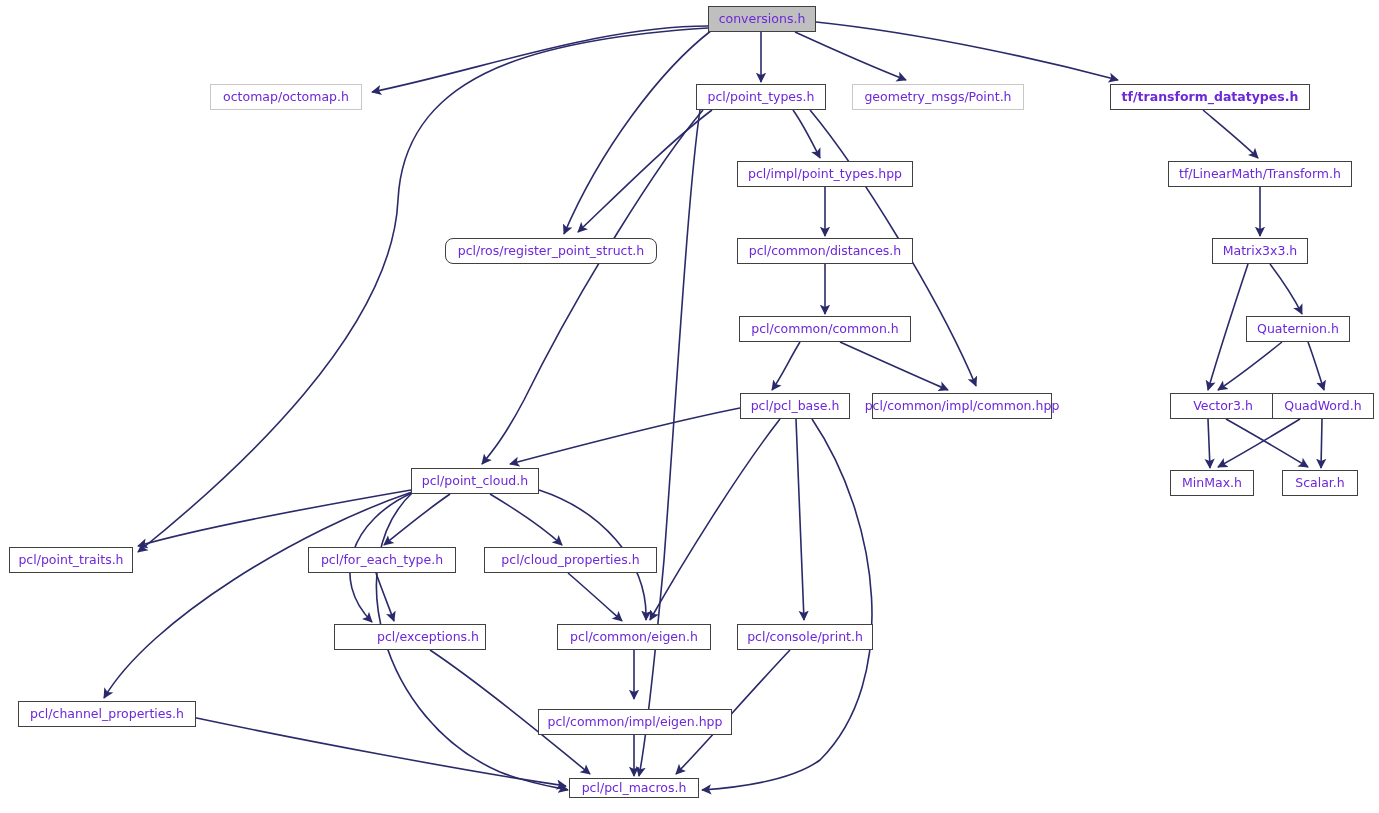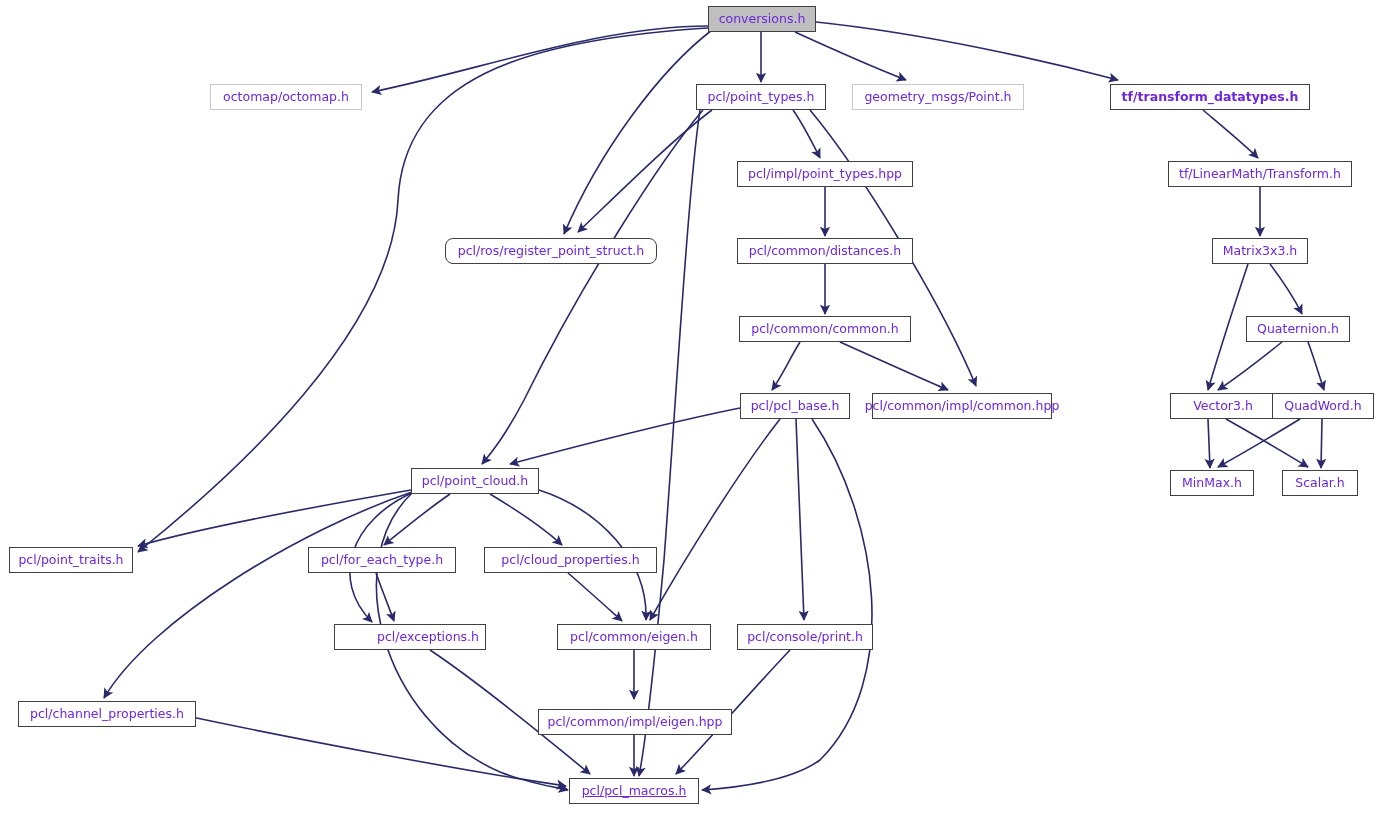--- a/index.html
+++ b/index.html
@@ -157,17 +157,17 @@
       </div>
       <div class="node" style="left: 737px; top: 624px; width: 136px; height: 26px;">
         <span>pcl/console/print.h</span>
       </div>
       <div class="node" style="left: 18px; top: 701px; width: 178px; height: 26px;">
         <span>pcl/channel_properties.h</span>
       </div>
       <div class="node" style="left: 538px; top: 701px; width: 194px; height: 26px; margin-top: 8px;">
         <span>pcl/common/impl/eigen.hpp</span>
       </div>
-      <div class="node" style="left: 569px; top: 778px; width: 130px; height: 26px; text-decoration: underline;">
+      <div class="node" style="left: 569px; top: 778px; width: 130px; height: 20px;">
         <span>pcl/pcl_macros.h</span>
       </div>
     </div>
 </div>
 
 </body></html>

